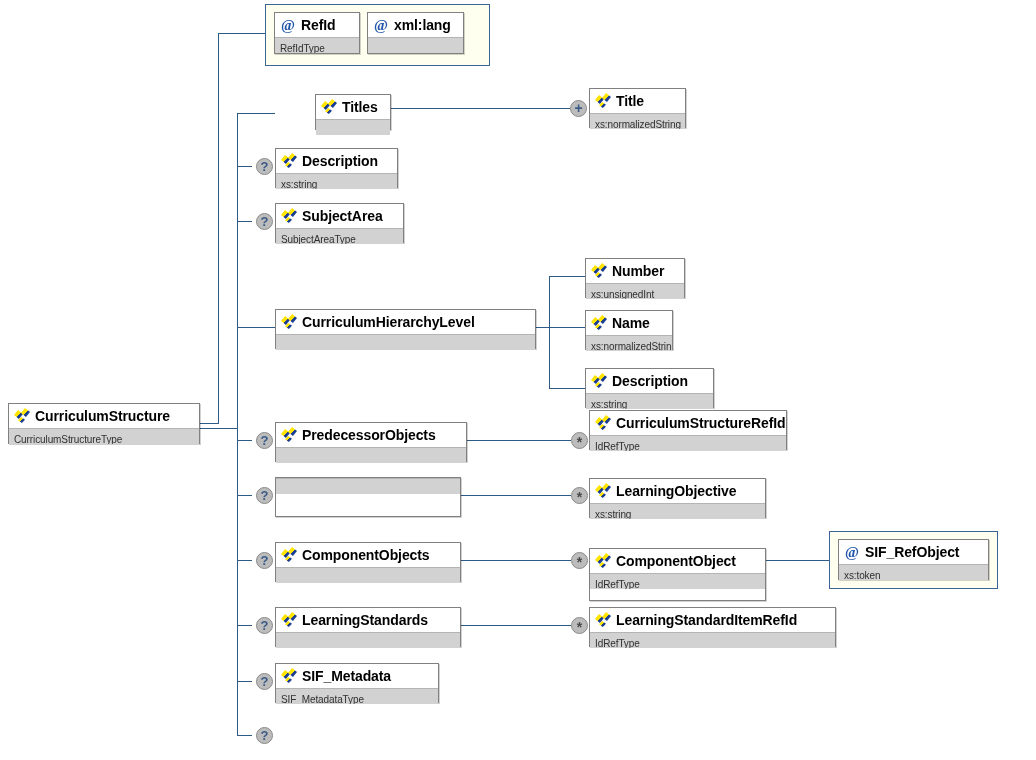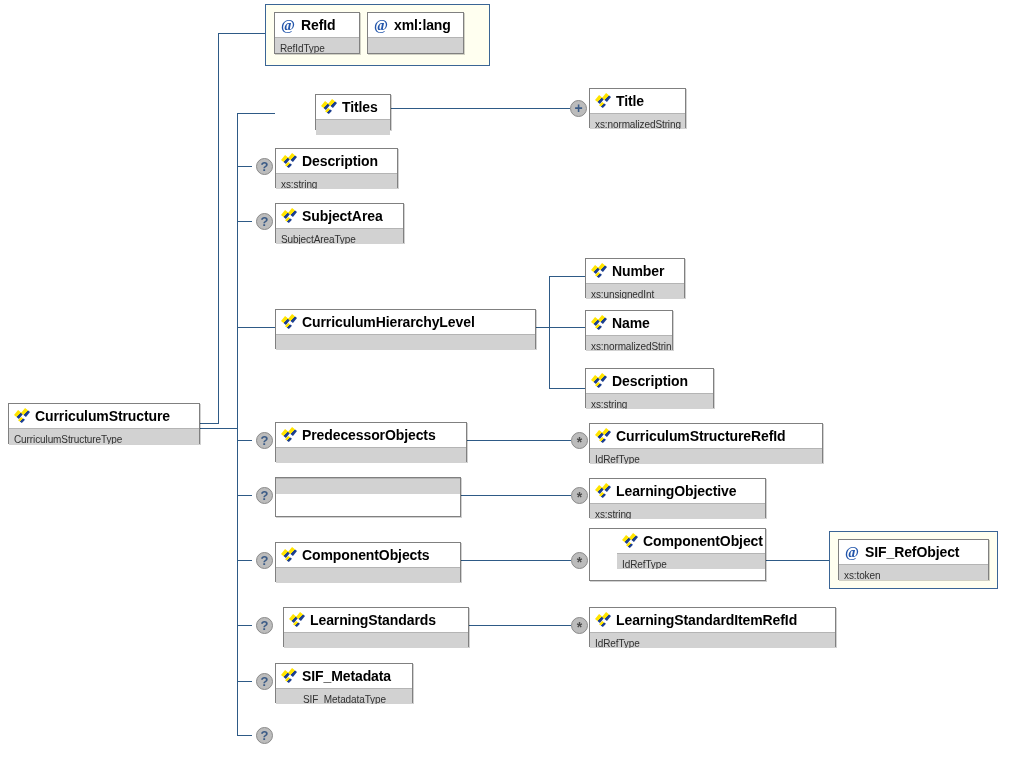--- a/index.html
+++ b/index.html
@@ -333,21 +333,21 @@
           <i></i>
         </span>
       <span class="lbl">PredecessorObjects</span>
     </div>
     <div class="typerow">
       <span class="tp"></span>
     </div>
   </div>
 
   <div class="mark star" style="left:571px; top:432px;">*</div>
-  <div class="node" style="left:589px; top:423px; width:234px; height:40px;">
+  <div class="node" style="left:589px; top:410px; width:198px; height:40px;">
     <div class="title">
       <span class="ico elem">
           <i></i>
         </span>
       <span class="lbl">CurriculumStructureRefId</span>
     </div>
     <div class="typerow">
       <span class="tp">IdRefType</span>
     </div>
   </div>
@@ -379,21 +379,21 @@
           <i></i>
         </span>
       <span class="lbl">ComponentObjects</span>
     </div>
     <div class="typerow">
       <span class="tp"></span>
     </div>
   </div>
 
   <div class="mark star" style="left:571px; top:552px;">*</div>
-  <div class="node" style="left:589px; top:528px; width:177px; height:53px;padding-left:27px;">
+  <div class="node" style="left:589px; top:548px; width:177px; height:53px;">
     <div class="title">
       <span class="ico elem">
           <i></i>
         </span>
       <span class="lbl">ComponentObject</span>
     </div>
     <div class="typerow">
       <span class="tp">IdRefType</span>
     </div>
   </div>
@@ -403,21 +403,21 @@
     <div class="title">
       <span class="ico at">@</span>
       <span class="lbl">SIF_RefObject</span>
     </div>
     <div class="typerow">
       <span class="tp">xs:token</span>
     </div>
   </div>
 
   <div class="mark opt" style="left:256px; top:617px;">?</div>
-  <div class="node" style="left:275px; top:607px; width:186px; height:40px;margin-left:8px;">
+  <div class="node" style="left:275px; top:607px; width:186px; height:40px;">
     <div class="title">
       <span class="ico elem">
           <i></i>
         </span>
       <span class="lbl">LearningStandards</span>
     </div>
     <div class="typerow">
       <span class="tp"></span>
     </div>
   </div>
@@ -429,21 +429,21 @@
           <i></i>
         </span>
       <span class="lbl">LearningStandardItemRefId</span>
     </div>
     <div class="typerow">
       <span class="tp">IdRefType</span>
     </div>
   </div>
 
   <div class="mark opt" style="left:256px; top:673px;">?</div>
-  <div class="node" style="left:275px; top:663px; width:138px; height:40px;text-align:center;">
+  <div class="node" style="left:275px; top:663px; width:164px; height:40px;">
     <div class="title">
       <span class="ico elem">
           <i></i>
         </span>
       <span class="lbl">SIF_Metadata</span>
     </div>
     <div class="typerow">
       <span class="tp">SIF_MetadataType</span>
     </div>
   </div>

